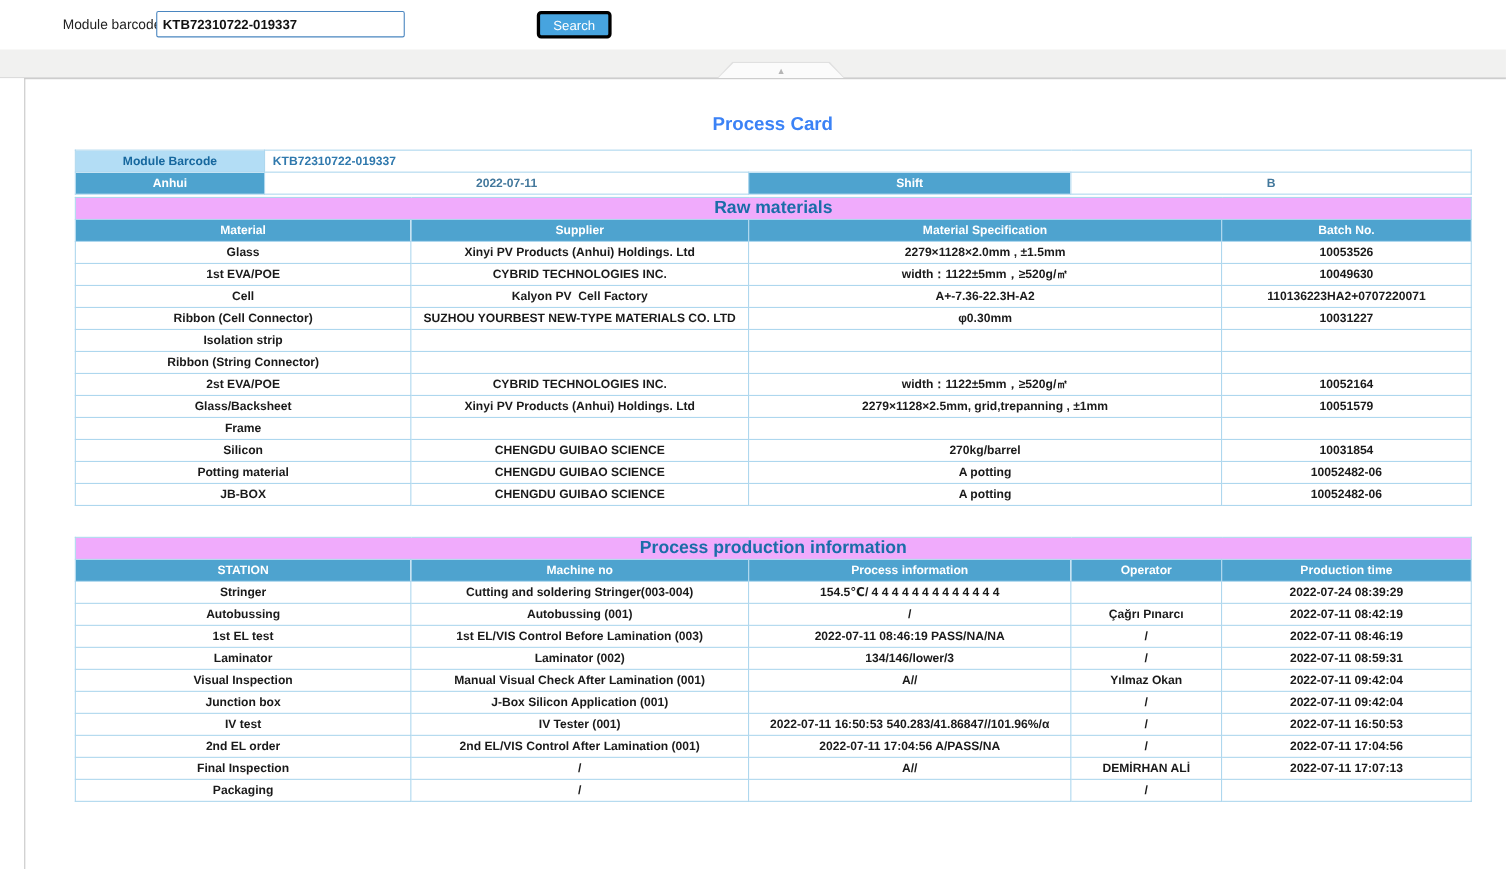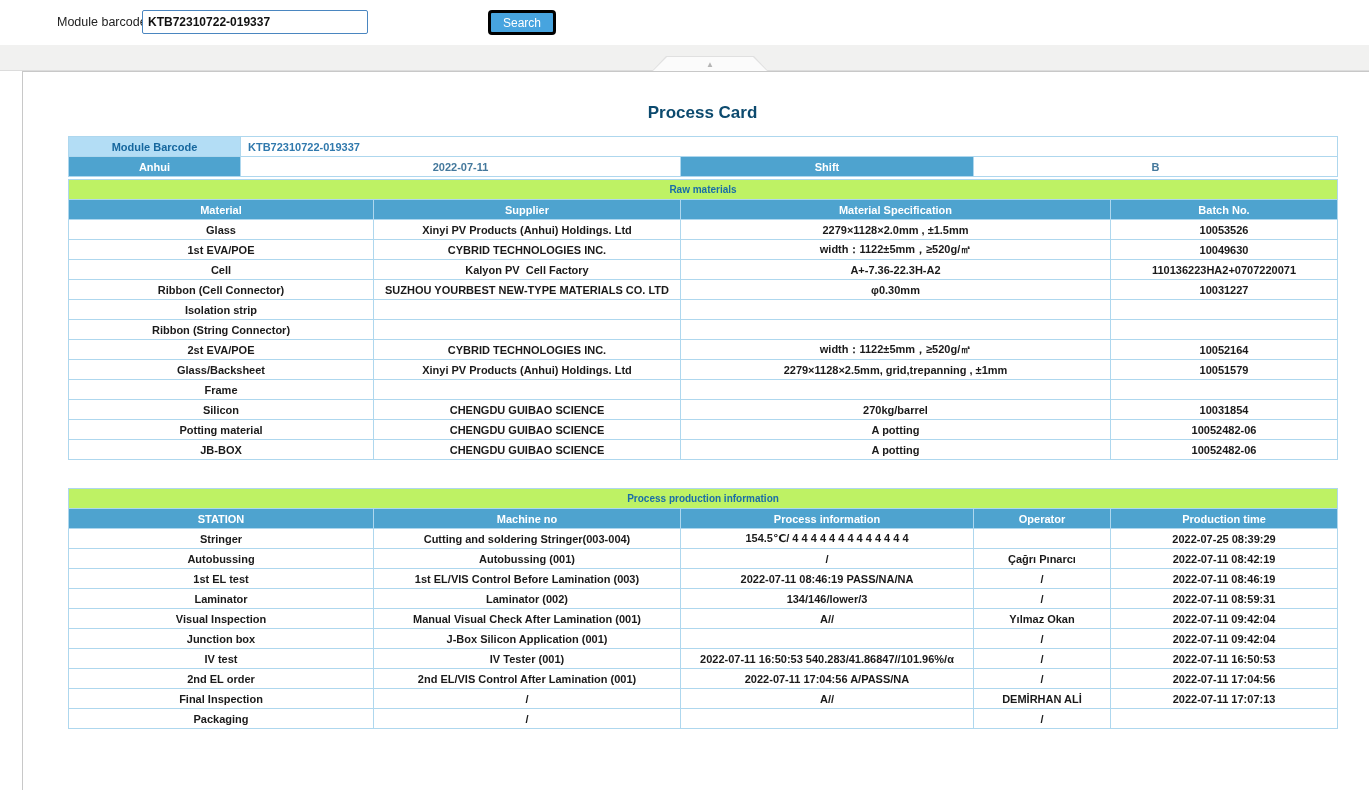--- a/index.html
+++ b/index.html
@@ -46,35 +46,35 @@
   }
 
   
   .panel {
     position:absolute; left:22px; top:71px; width:1347px; height:719px;
     background:#ffffff; border:1px solid #c8c8c8; border-right:none; border-bottom:none;
   }
   .content { width:1269px; margin-left:45px; }
   .page-title {
     text-align:center; padding-top:31px; margin-bottom:13px;
-    font-size:17px; font-weight:700; color:#0c4a6e;
+    font-size:17px; font-weight:700; color:#3b82f6;
   }
 
   
   table {
     border-collapse:collapse; table-layout:fixed; width:1269px;
     font-size:11px; font-weight:700;
   }
   th, td {
     border:1px solid #aed7ee; height:20px; padding:0 4px;
     text-align:center; white-space:pre; overflow:hidden;
   }
   .hdr-med   { background:#4ea3cf; color:#ffffff; }
   .hdr-light { background:#b3ddf5; color:#16679e; }
-  .section-band td { background:#bef264; color:#1a6da8; font-size:10px; }
+  .section-band td { background:#f0abfc; color:#1a6da8; font-size:16px; }
   .val { color:#43789c; }
   .val-left { color:#3079ad; text-align:left; padding-left:7px; }
   tbody.data td { color:#1a1a1a; }
 
   .mt2 { margin-top:2px; }
   .spacer { height:28px; }
 </style>
 </head>
 <body>
 
@@ -230,21 +230,21 @@
             <th class="hdr-med">Operator</th>
             <th class="hdr-med">Production time</th>
           </tr>
       </tbody>
         <tbody class="data">
           <tr>
             <td>Stringer</td>
             <td>Cutting and soldering Stringer(003-004)</td>
             <td>154.5℃/ 4 4 4 4 4 4 4 4 4 4 4 4 4</td>
             <td></td>
-            <td>2022-07-25 08:39:29</td>
+            <td>2022-07-24 08:39:29</td>
           </tr>
           <tr>
             <td>Autobussing</td>
             <td>Autobussing (001)</td>
             <td>/</td>
             <td>Çağrı Pınarcı</td>
             <td>2022-07-11 08:42:19</td>
           </tr>
           <tr>
             <td>1st EL test</td>

